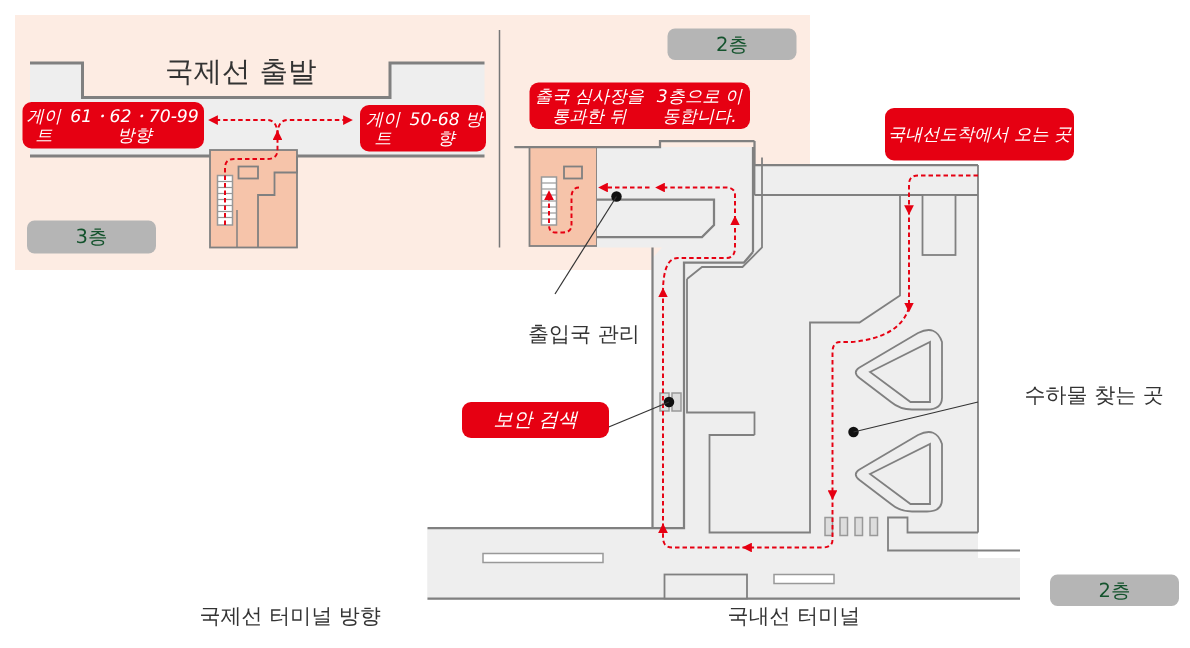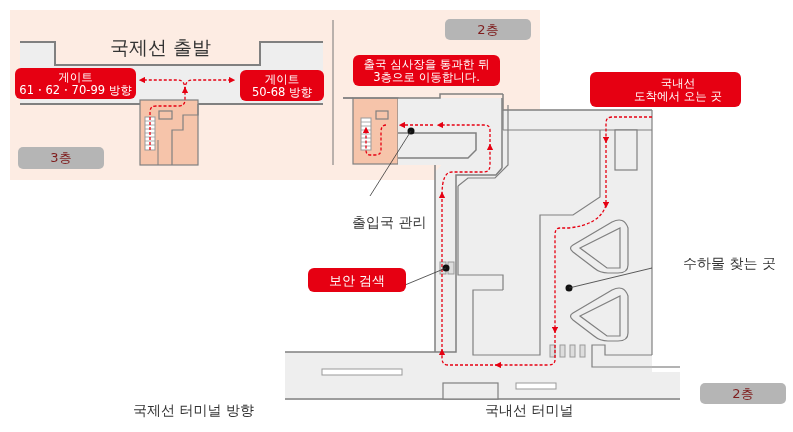--- a/index.html
+++ b/index.html
@@ -2,22 +2,22 @@
 <html><head>
   <meta charset="utf-8">
   <style>
     html, body { margin: 0; padding: 0; }
     body { width: 793px; height: 432px; background: #ffffff; position: relative; overflow: hidden;
            font-family: "DejaVu Sans", "Liberation Sans", sans-serif; }
     #map { position: absolute; left: 0; top: 0; }
     .lbl { position: absolute; white-space: nowrap; color: #333; }
     .red-badge { position: absolute; background: #e60012; color: #fff; border-radius: 6px;
                  text-align: center; font-size: 11.5px; line-height: 13px; display: flex;
-                 flex-direction: column; justify-content: center; align-items: center; }
-    .grey-badge { position: absolute; background: #b5b5b5; color: #7f1d1d; border-radius: 5px;
+                 flex-direction: row; justify-content: center; align-items: center; font-style: italic; }
+    .grey-badge { position: absolute; background: #b5b5b5; color: #14532d; border-radius: 5px;
                   text-align: center; font-size: 13px; display: flex; align-items: center; justify-content: center; }
   </style>
 </head>
 <body>
 
 <svg id="map" width="793" height="432" viewBox="0 0 793 432">
   <defs>
     <marker id="arr" viewBox="0 0 10 10" refX="5" refY="5" markerWidth="5" markerHeight="5" orient="auto-start-reverse">
       <path d="M0,0 L10,5 L0,10 z" fill="#e60012"></path>
     </marker>
@@ -157,21 +157,21 @@
 
 <div class="grey-badge" style="left:18px; top:147px; width:86px; height:22px;">3층</div>
 
 <div class="grey-badge" style="left:445px; top:19px; width:86px; height:21px;">2층</div>
 
 <div class="red-badge" style="left:353px; top:55px; width:147px; height:31px;">
   <span>출국 심사장을 통과한 뒤</span>
   <span>3층으로 이동합니다.</span>
 </div>
 
-<div class="red-badge" style="left:590px; top:72px; width:126px; height:35px;padding-left:25px;">
+<div class="red-badge" style="left:590px; top:72px; width:126px; height:35px;">
   <span>국내선</span>
   <span>도착에서 오는 곳</span>
 </div>
 
 <div class="lbl" style="left:313px; top:214px; font-size:14px;margin-left:39px;">출입국 관리</div>
 
 <div class="red-badge" style="left:308px; top:268px; width:98px; height:24px; font-size:13px;">보안 검색</div>
 
 <div class="lbl" style="left:635px; top:255px; font-size:14px;margin-left:48px;">수하물 찾는 곳</div>
 

